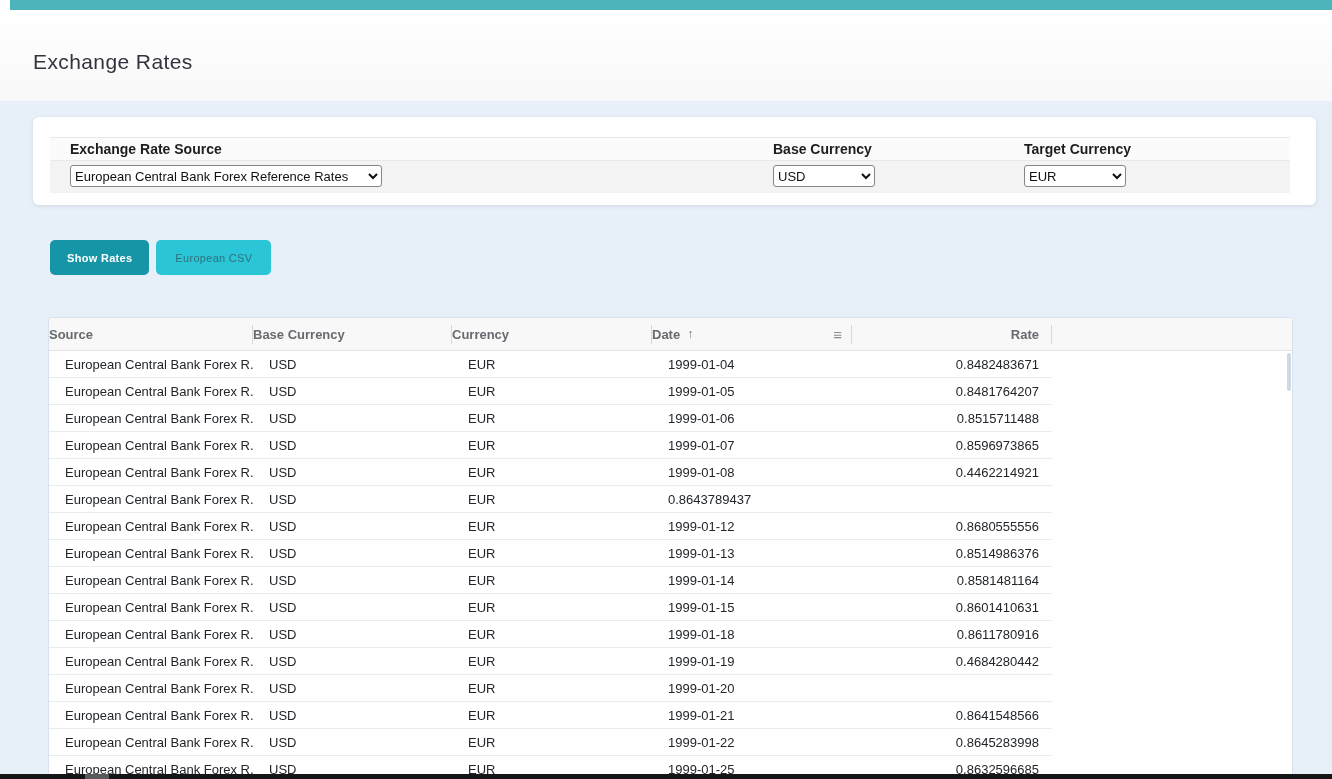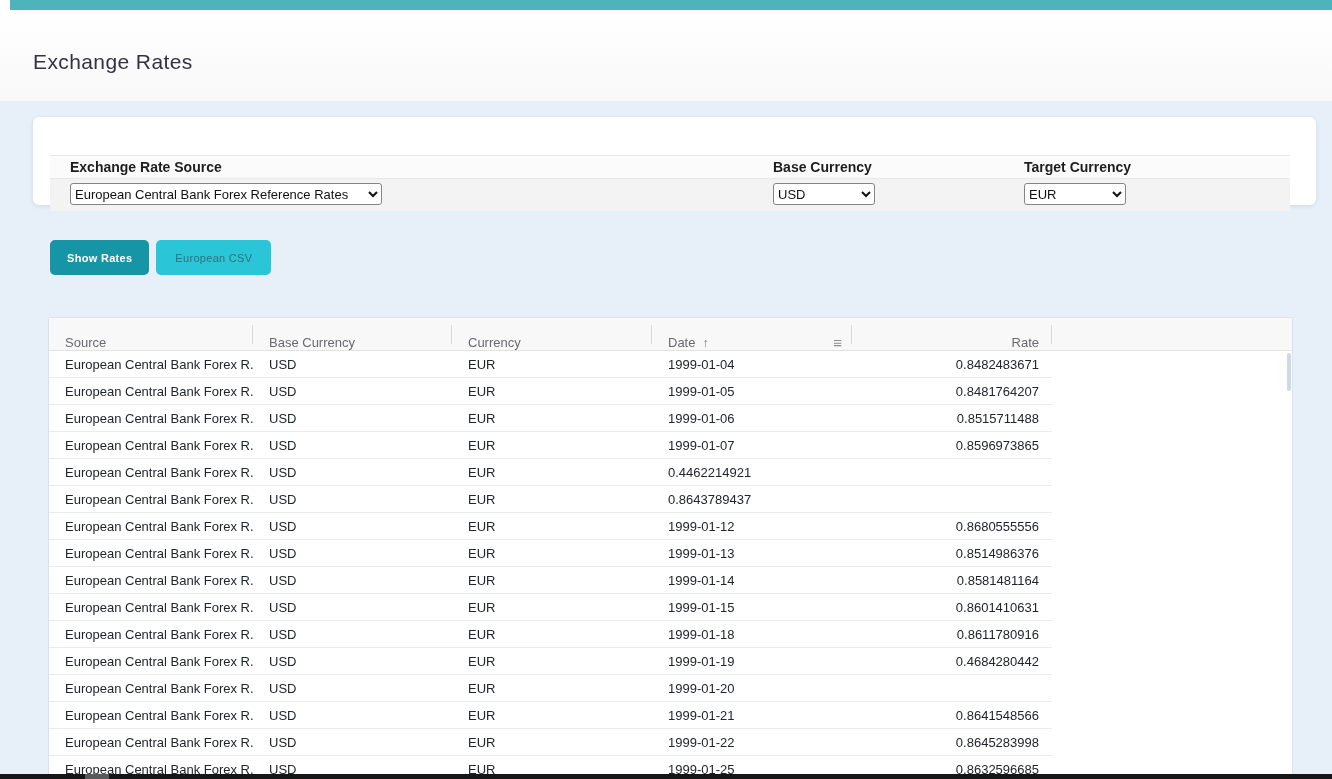--- a/index.html
+++ b/index.html
@@ -8,21 +8,21 @@
   .topbar { position: absolute; left: 10px; right: 0; top: 0; height: 10px; background: #4db4bc; }
   .page-header { position: absolute; left: 0; right: 0; top: 10px; height: 91px;
     background: linear-gradient(#ffffff, #f9f8f8); }
   .page-title { position: absolute; left: 33px; top: 40px; font-size: 21px; font-weight: 500;
     color: #333340; letter-spacing: 0.4px; }
   .main { position: absolute; left: 0; right: 0; top: 101px; bottom: 0; background: #e7f0f8; }
 
   
   .form-card { position: absolute; left: 33px; top: 16px; width: 1283px; height: 88px;
     background: #ffffff; border-radius: 6px; box-shadow: 0 1px 4px rgba(0,0,0,0.10); }
-  .form-table { position: absolute; left: 17px; right: 26px; top: 38px; }
+  .form-table { position: absolute; left: 17px; right: 26px; top: 20px; }
   .form-row { display: grid; grid-template-columns: 703px 251px 1fr; }
   .label-row { border-top: 1px solid #e8e8e8; border-bottom: 1px solid #e8e8e8;
     background: #fcfbfb; }
   .label-cell { padding: 3px 0 3px 20px; font-size: 14px; font-weight: bold; color: #1d1d1d; }
   .control-row { background: #f4f3f4; padding: 4px 0 6px 0; }
   .control-cell { padding-left: 20px; }
   select { font-family: "Liberation Sans", sans-serif; font-size: 13px; color: #111;
     height: 22px; background: #ffffff; border: 1px solid #858585; border-radius: 3px; }
   .select-source { width: 312px; }
   .select-currency { width: 102px; }
@@ -32,21 +32,21 @@
   .btn { height: 35px; border: none; border-radius: 5px; font-family: "Liberation Sans", sans-serif;
     font-size: 11px; font-weight: bold; cursor: pointer; letter-spacing: 0.3px; }
   .btn-primary { background: #1595a6; color: #ffffff; padding: 0 17px; }
   .btn-secondary { background: #2bc5d8; color: #31717c; padding: 0 19px; font-weight: 500; }
 
   
   .grid-card { position: absolute; left: 48px; top: 216px; width: 1245px; height: 462px;
     background: #ffffff; border: 1px solid #d9e2ec; border-radius: 3px 3px 0 0; overflow: hidden; }
   .grid-header { display: flex; height: 33px; background: #f8f8f8; border-bottom: 1px solid #e2e2e2;
     font-size: 13px; color: #696a70; }
-  .hcell { position: relative; display: flex; align-items: flex-end; padding-left: 16px; flex: none; }
+  .hcell { position: relative; display: flex; align-items: center; flex: none; font-weight: bold; }
   .hcell::after { content: ""; position: absolute; right: 0; top: 7px; height: 19px; width: 1px;
     background: #d9d9d9; }
   .c1 { width: 204px; } .c2 { width: 199px; } .c3 { width: 200px; } .c4 { width: 200px; }
   .c5 { width: 200px; justify-content: flex-end; padding-right: 13px; }
   .sort-arrow { margin-left: 7px; font-size: 12px; color: #6f7074; }
   .spacer { flex: 1; }
   .menu-icon { font-size: 15px; color: #8c8c92; margin-right: 10px; cursor: pointer; line-height: 1; }
   .grid-body { width: 1003px; }
   .row { display: flex; height: 27px; border-bottom: 1px solid #e9ebee; font-size: 13px;
     color: #22262a; background: #ffffff; }
@@ -154,20 +154,21 @@
           <div class="cell">European Central Bank Forex R...</div>
           <div class="cell">USD</div>
           <div class="cell">EUR</div>
           <div class="cell">1999-01-07</div>
           <div class="cell">0.8596973865</div>
         </div>
         <div class="row">
           <div class="cell">European Central Bank Forex R...</div>
           <div class="cell">USD</div>
           <div class="cell">EUR</div>
+          <div class="cell">1999-01-08</div>
           <div class="cell">0.4462214921</div>
         </div>
         <div class="row">
           <div class="cell">European Central Bank Forex R...</div>
           <div class="cell">USD</div>
           <div class="cell">EUR</div>
           <div class="cell">0.8643789437</div>
         </div>
         <div class="row">
           <div class="cell">European Central Bank Forex R...</div>

